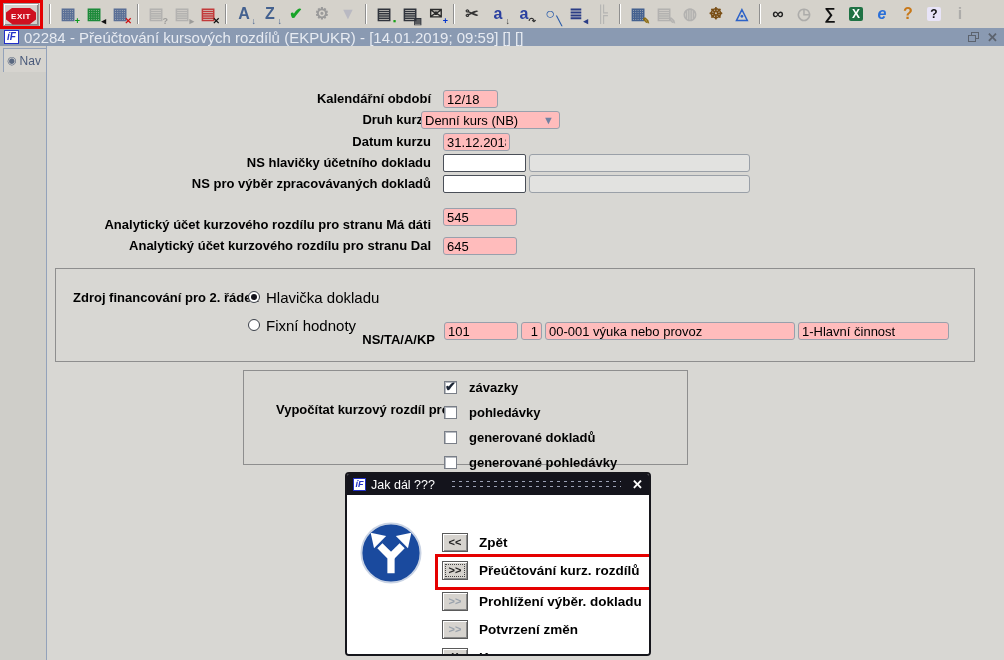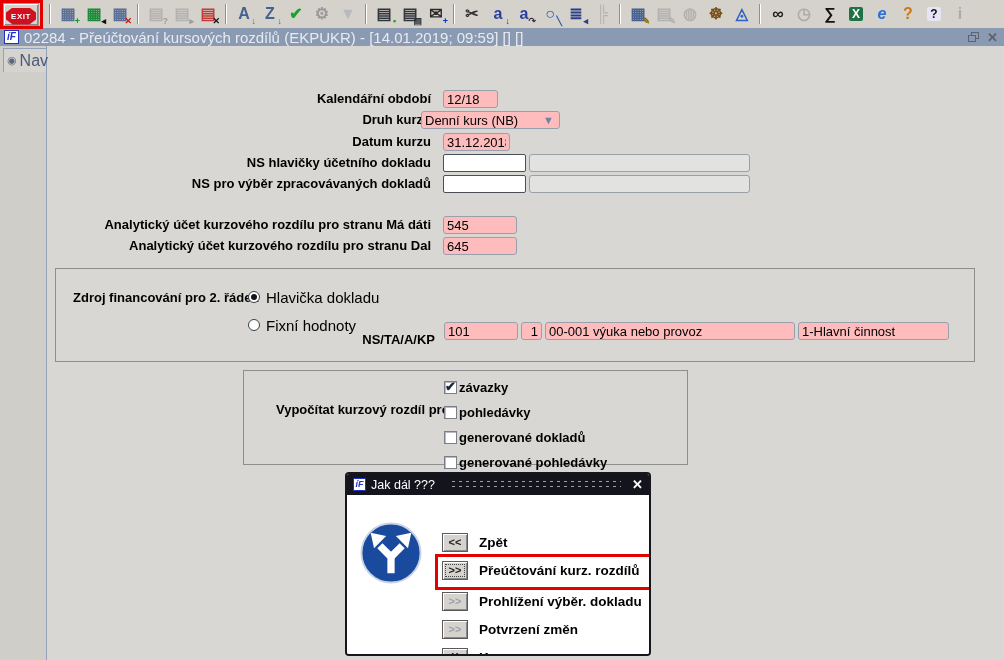--- a/index.html
+++ b/index.html
@@ -42,21 +42,21 @@
   .restore-ic i:last-child { left:0; bottom:0; background:#8a9ab2; }
   .close-ic { color:#5c636e; font-size:13px; font-weight:bold; line-height:1; cursor:pointer; }
 
   
   .left-strip { position:absolute; left:0; top:46px; width:47px; height:614px;
     background:#cfcec9; border-right:1px solid #93a2ba; }
   .nav-tab { position:absolute; left:3px; top:48px; width:44px; height:24px;
     background:#d6d4cf; border:1px solid #93a2ba; border-bottom:none;
     display:flex; align-items:center; gap:3px; padding-left:3px; cursor:pointer; }
   .nav-radio { color:#5a6880; font-size:11px; line-height:1; }
-  .nav-label { color:#4a5a7a; font-size:16px; }
+  .nav-label { color:#4a5a7a; font-size:12px; }
 
   
   .flabel { position:absolute; left:0; width:437px; text-align:right; padding-right:6px;
     font-size:13px; font-weight:bold; color:#000; line-height:18px; white-space:nowrap; }
   .pinput { position:absolute; background:#ffbcbc; border:1px solid #98a0ac; border-radius:3px;
     font-family:"Liberation Sans",sans-serif; font-size:13px; color:#000; padding:0 3px; height:18px; }
   .winput { position:absolute; background:#fff; border:1px solid #4a4f58; border-radius:2px;
     font-family:"Liberation Sans",sans-serif; font-size:13px; height:18px; padding:0 3px; }
   .ginput { position:absolute; background:#e2e2e0; border:1px solid #9aa0a8; border-radius:3px; height:18px; }
   .pselect { position:absolute; background:#ffbcbc; border:1px solid #98a0ac; border-radius:3px;
@@ -68,21 +68,21 @@
   .groupbox { position:absolute; border:1px solid #8e8e8e; background:transparent; }
   .gblabel { position:absolute; font-size:13px; font-weight:bold; white-space:nowrap; }
 
   .opt-row { height:28px; display:flex; align-items:center; gap:6px; }
   .radio { width:12px; height:12px; border-radius:50%; background:#fff; border:1px solid #3a3f48;
     position:relative; flex:none; cursor:pointer; }
   .radio.sel::after { content:""; position:absolute; left:2px; top:2px; width:6px; height:6px;
     border-radius:50%; background:#14141c; }
   .rlabel { font-size:15px; color:#000; }
 
-  .cb-row { height:25px; display:flex; align-items:center; gap:2px; }
+  .cb-row { height:25px; display:flex; align-items:center; gap:12px; }
   .cb { width:13px; height:13px; background:#fff; border:1px solid #7a7f88;
     box-shadow:inset 1px 1px 0 #b8bcc2; position:relative; flex:none; cursor:pointer; }
   .cb.checked::after { content:"✔"; position:absolute; left:0px; top:-3px; font-size:13px;
     font-weight:bold; color:#1b2535; }
   .cblabel { font-size:13px; font-weight:bold; }
 
   
   .dialog { position:absolute; left:345px; top:472px; width:306px; height:184px;
     background:#fff; border:2px solid #16161c; border-radius:4px; overflow:hidden; }
   .dlg-title { height:21px; background:#14141c; display:flex; align-items:center;
@@ -278,21 +278,21 @@
 
   <div class="flabel" style="top:154px">NS hlavičky účetního dokladu</div>
   <input class="winput" style="left: 443px; top: 154px; width: 83px;" value="">
   <div class="ginput" style="left:529px; top:154px; width:221px;"></div>
 
   <div class="flabel" style="top:175px">NS pro výběr zpracovávaných dokladů</div>
   <input class="winput" style="left: 443px; top: 175px; width: 83px;" value="">
   <div class="ginput" style="left:529px; top:175px; width:221px;"></div>
 
   <div class="flabel" style="top:216px">Analytický účet kurzového rozdílu pro stranu Má dáti</div>
-  <input class="pinput" style="left: 443px; top: 216px; width: 74px;" value="545">
+  <input class="pinput" style="left: 443px; top: 208px; width: 74px;" value="545">
 
   <div class="flabel" style="top:237px">Analytický účet kurzového rozdílu pro stranu Dal</div>
   <input class="pinput" style="left: 443px; top: 237px; width: 74px;" value="645">
 
   <div class="groupbox" style="left:55px; top:268px; width:920px; height:94px;">
     <div class="gblabel" style="left:17px; top:21px;">Zdroj financování pro 2. řádek</div>
     <div id="zdroj-options" style="position:absolute; left:192px; top:14px;">
         <div class="opt-row">
           <span class="radio sel"></span>
           <span class="rlabel">Hlavička dokladu</span>

